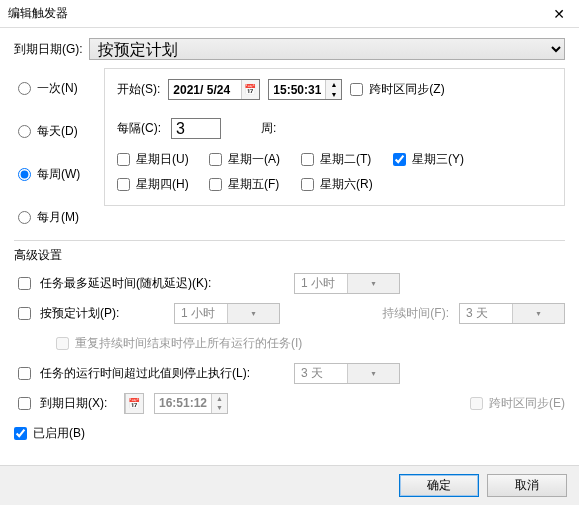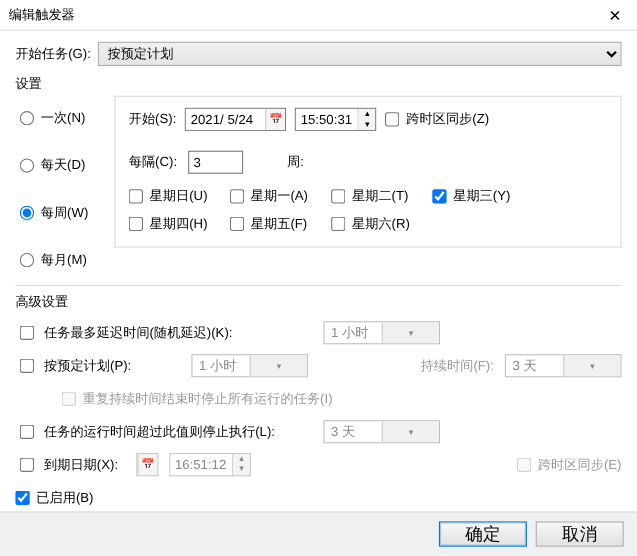--- a/index.html
+++ b/index.html
@@ -28,21 +28,21 @@
     align-items: center;
     justify-content: center;
     font-size: 14px;
     cursor: default;
   }
   .content { padding: 10px 14px 4px 14px; }
   .row { display: flex; align-items: center; margin-bottom: 8px; }
   .label { margin-right: 6px; }
   select, input[type="text"] {
     font-family: inherit;
-    font-size: 12px;
+    font-size: 16px;
     border: 1px solid #7a7a7a;
     background: #fff;
     height: 21px;
     padding: 0 4px;
   }
   select { padding-right: 16px; }
   .begin-select {
     flex: 1;
     height: 22px;
     background: linear-gradient(#f0f0f0,#e4e4e4);
@@ -74,21 +74,21 @@
   }
   .sched-row1 { display: flex; align-items: center; gap: 8px; margin-bottom: 18px; }
   .date-field, .time-field {
     display: inline-flex;
     align-items: center;
     border: 1px solid #7a7a7a;
     height: 21px;
     background: #fff;
   }
   .date-field input, .time-field input {
-    border: none; height: 19px; padding: 0 4px; font-family: inherit; font-size: 12px;
+    border: none; height: 19px; padding: 0 4px; font-family: inherit; font-size: 12px; font-weight: bold;
   }
   .date-cal {
     width: 18px; height: 19px; display:flex; align-items:center; justify-content:center;
     border-left: 1px solid #ccc; background:#f4f4f4; font-size:10px;
   }
   .spin {
     display:flex; flex-direction:column; border-left:1px solid #ccc; width:16px; height:19px;
   }
   .spin div { flex:1; font-size:7px; line-height:1; display:flex; align-items:center; justify-content:center; background:#f4f4f4;}
   .recur-row { display:flex; align-items:center; gap:10px; margin-bottom: 12px;}
@@ -123,46 +123,45 @@
     justify-content:flex-end;
     gap:8px;
     padding: 0 12px;
   }
   .btn {
     min-width: 80px;
     height: 23px;
     border:1px solid #adadad;
     background: linear-gradient(#f7f7f7,#e1e1e1);
     font-family:inherit;
-    font-size:16px;
+    font-size:12px;
     cursor: default;
   }
   .btn.primary { border-color:#0078d7; box-shadow: inset 0 0 0 1px #9cc7ef;}
   .flex-spacer { flex:1; }
 </style>
 </head>
 <body>
 
 <div class="titlebar">
   <span class="title">编辑触发器</span>
   <div class="close-btn">
     <span>✕</span>
   </div>
 </div>
 
 <div class="content">
 
   <div class="row">
-    <span class="label">开始任务(G):</span>
+    <span class="label">到期日期(G):</span>
     <select class="begin-select">
       <option>按预定计划</option>
     </select>
   </div>
 
-  <div class="section-label">设置</div>
 
   <div class="settings-area">
     <div class="freq-col">
       <label class="radio-item">
         <input type="radio" name="freq" style="">
         <span>一次(N)</span>
       </label>
       <label class="radio-item">
         <input type="radio" name="freq" style="">
         <span>每天(D)</span>

